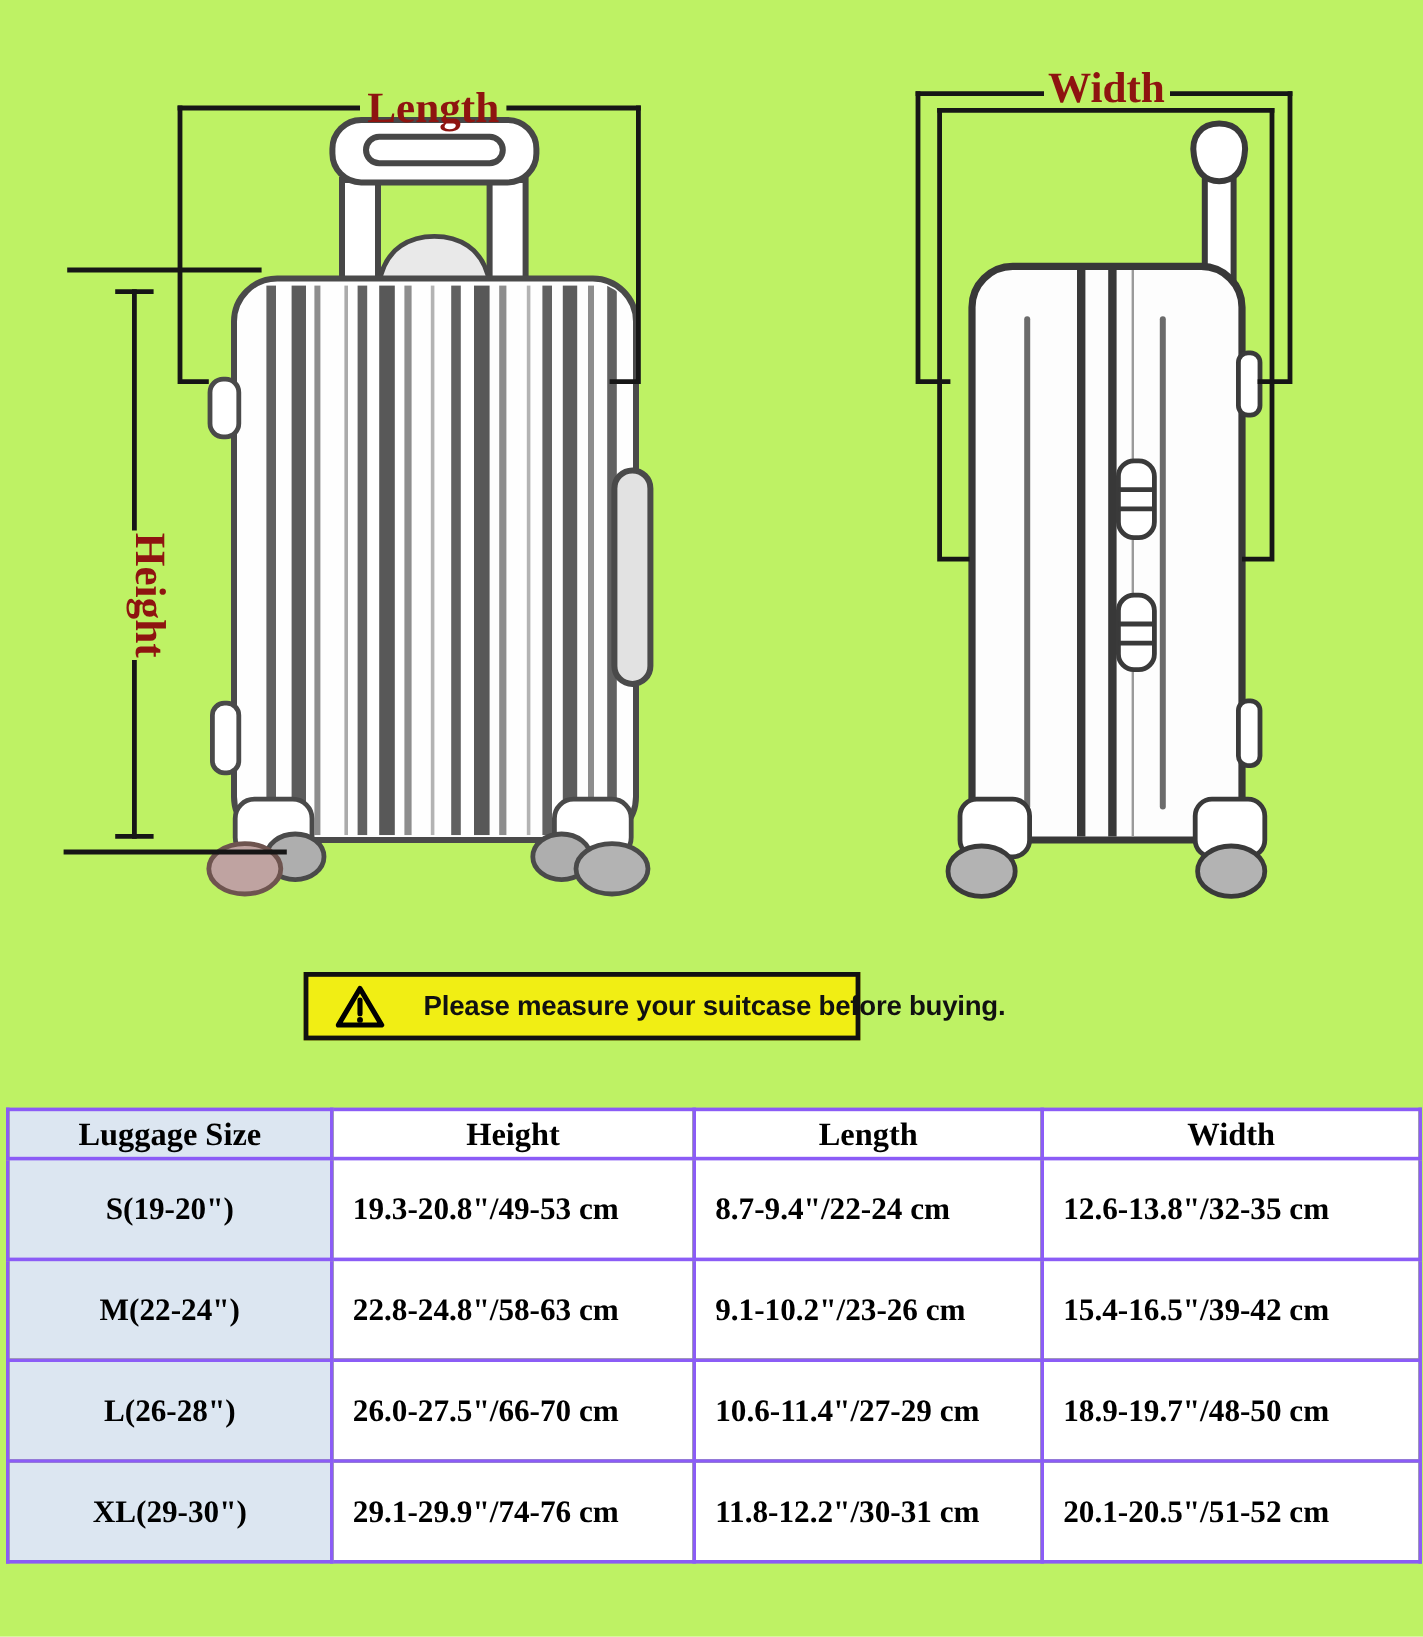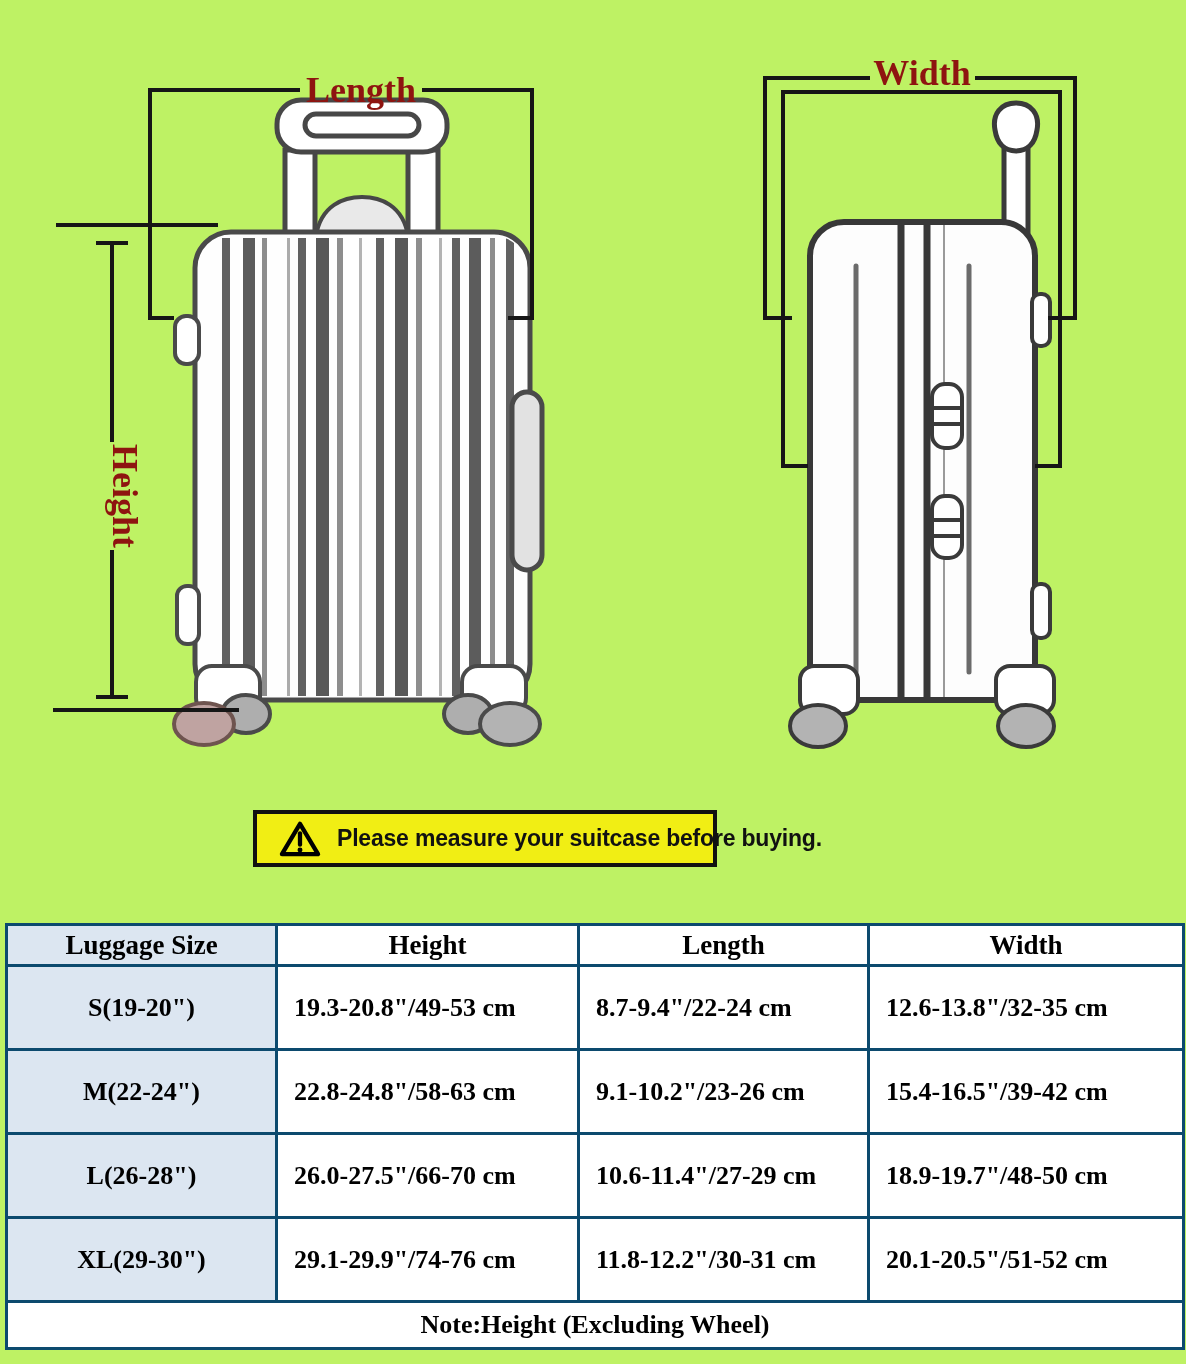--- a/index.html
+++ b/index.html
@@ -2,27 +2,27 @@
 <html><head>
 <meta charset="utf-8">
 <style>
   html,body{margin:0;padding:0;background:#ffffff;}
   .page{position:relative;width:1186px;height:1364px;background:#bef264;overflow:hidden;
         font-family:"Liberation Serif",serif;}
   .diagram{position:absolute;left:0;top:0;}
   .dim-label{font-family:"Liberation Serif",serif;font-weight:bold;font-size:36px;fill:#8e1410;}
   .banner{position:absolute;left:253px;top:810px;width:464px;height:57px;box-sizing:border-box;
           background:#f1ee14;border:4px solid #111111;display:flex;align-items:center;
-          gap:16px;padding:0 10px 0 22px;}
+          gap:32px;padding:0 10px 0 22px;}
   .banner-text{font-family:"Liberation Sans",sans-serif;font-weight:bold;font-size:23px;
                color:#111111;letter-spacing:-0.2px;white-space:nowrap;}
   .warn-icon{flex:0 0 auto;}
   .size-table{position:absolute;left:5px;top:923px;width:1177px;border-collapse:collapse;
               table-layout:fixed;color:#000;font-family:"Liberation Serif",serif;font-weight:bold;}
-  .size-table th,.size-table td{border:3px solid #0c4a6e;vertical-align:middle;overflow:hidden;margin-left:44px;}
+  .size-table th,.size-table td{border:3px solid #8b5cf6;vertical-align:middle;overflow:hidden;margin-left:44px;}
   .size-table th{height:36px;font-size:27px;font-weight:bold;background:#ffffff;}
   .size-table td{height:79px;font-size:26px;}
   .size-table .c1{background:#dce6f1;text-align:center;}
   .size-table td.val{text-align:left;padding-left:16px;background:#ffffff;}
   .size-table tr.note-row td{height:42px;text-align:center;font-size:26px;background:#ffffff;}
 </style>
 </head>
 <body>
 
 <div class="page">
@@ -184,19 +184,16 @@
         <td class="val">26.0-27.5"/66-70 cm</td>
         <td class="val">10.6-11.4"/27-29 cm</td>
         <td class="val">18.9-19.7"/48-50 cm</td>
       </tr>
       <tr>
         <td class="c1">XL(29-30")</td>
         <td class="val">29.1-29.9"/74-76 cm</td>
         <td class="val">11.8-12.2"/30-31 cm</td>
         <td class="val">20.1-20.5"/51-52 cm</td>
       </tr>
-      <tr class="note-row">
-        <td colspan="4">Note:Height (Excluding Wheel)</td>
-      </tr>
     </tbody>
   </table>
 
 </div>
 
 </body></html>

